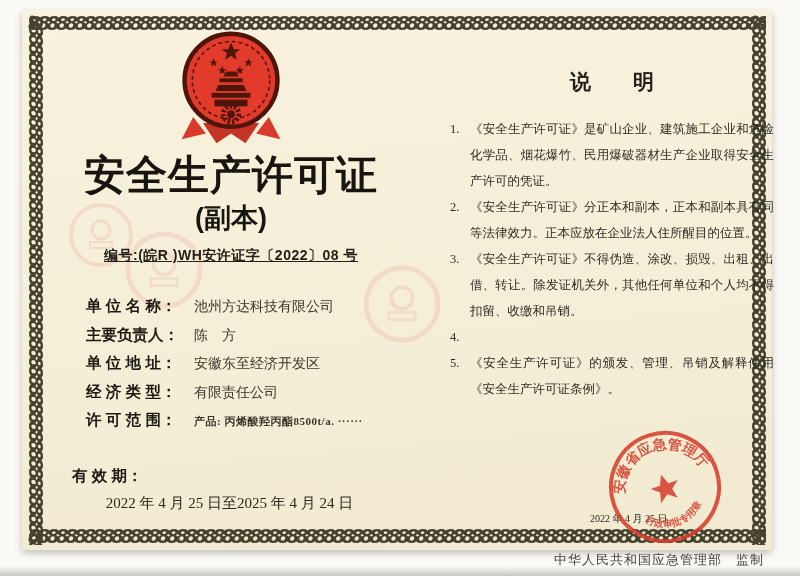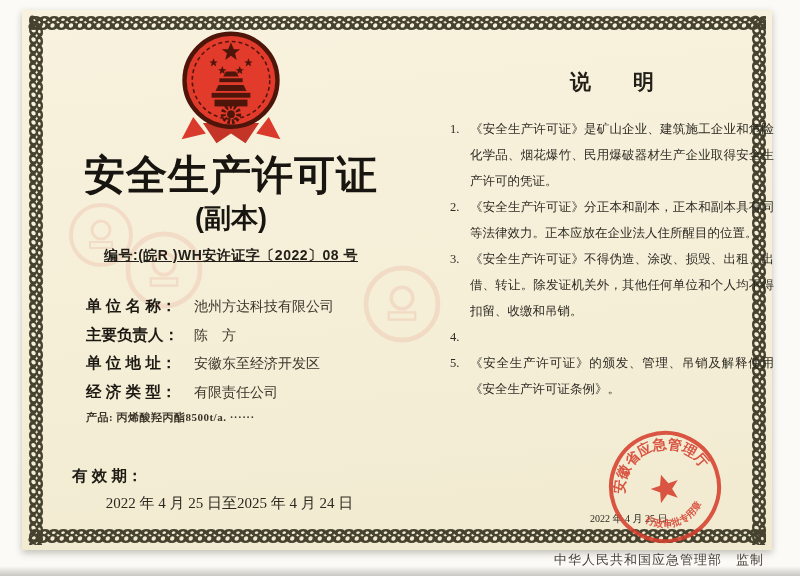--- a/index.html
+++ b/index.html
@@ -126,20 +126,21 @@
       </div>
       <div class="field-row">
         <span class="field-label">单 位 地 址：</span>
         <span class="field-value">安徽东至经济开发区</span>
       </div>
       <div class="field-row">
         <span class="field-label">经 济 类 型：</span>
         <span class="field-value">有限责任公司</span>
       </div>
       <div class="field-row">
+        <span class="field-label">许 可 范 围：</span>
         <span class="field-value">产品: 丙烯酸羟丙酯8500t/a. ······</span>
       </div>
     </div>
 
     <div class="valid-label">有 效 期：</div>
     <div class="valid-date">2022 年 4 月 25 日至2025 年 4 月 24 日</div>
 
     <div class="right-col">
       <div class="instr-title">说　　明</div>
       <div class="instr-list">

